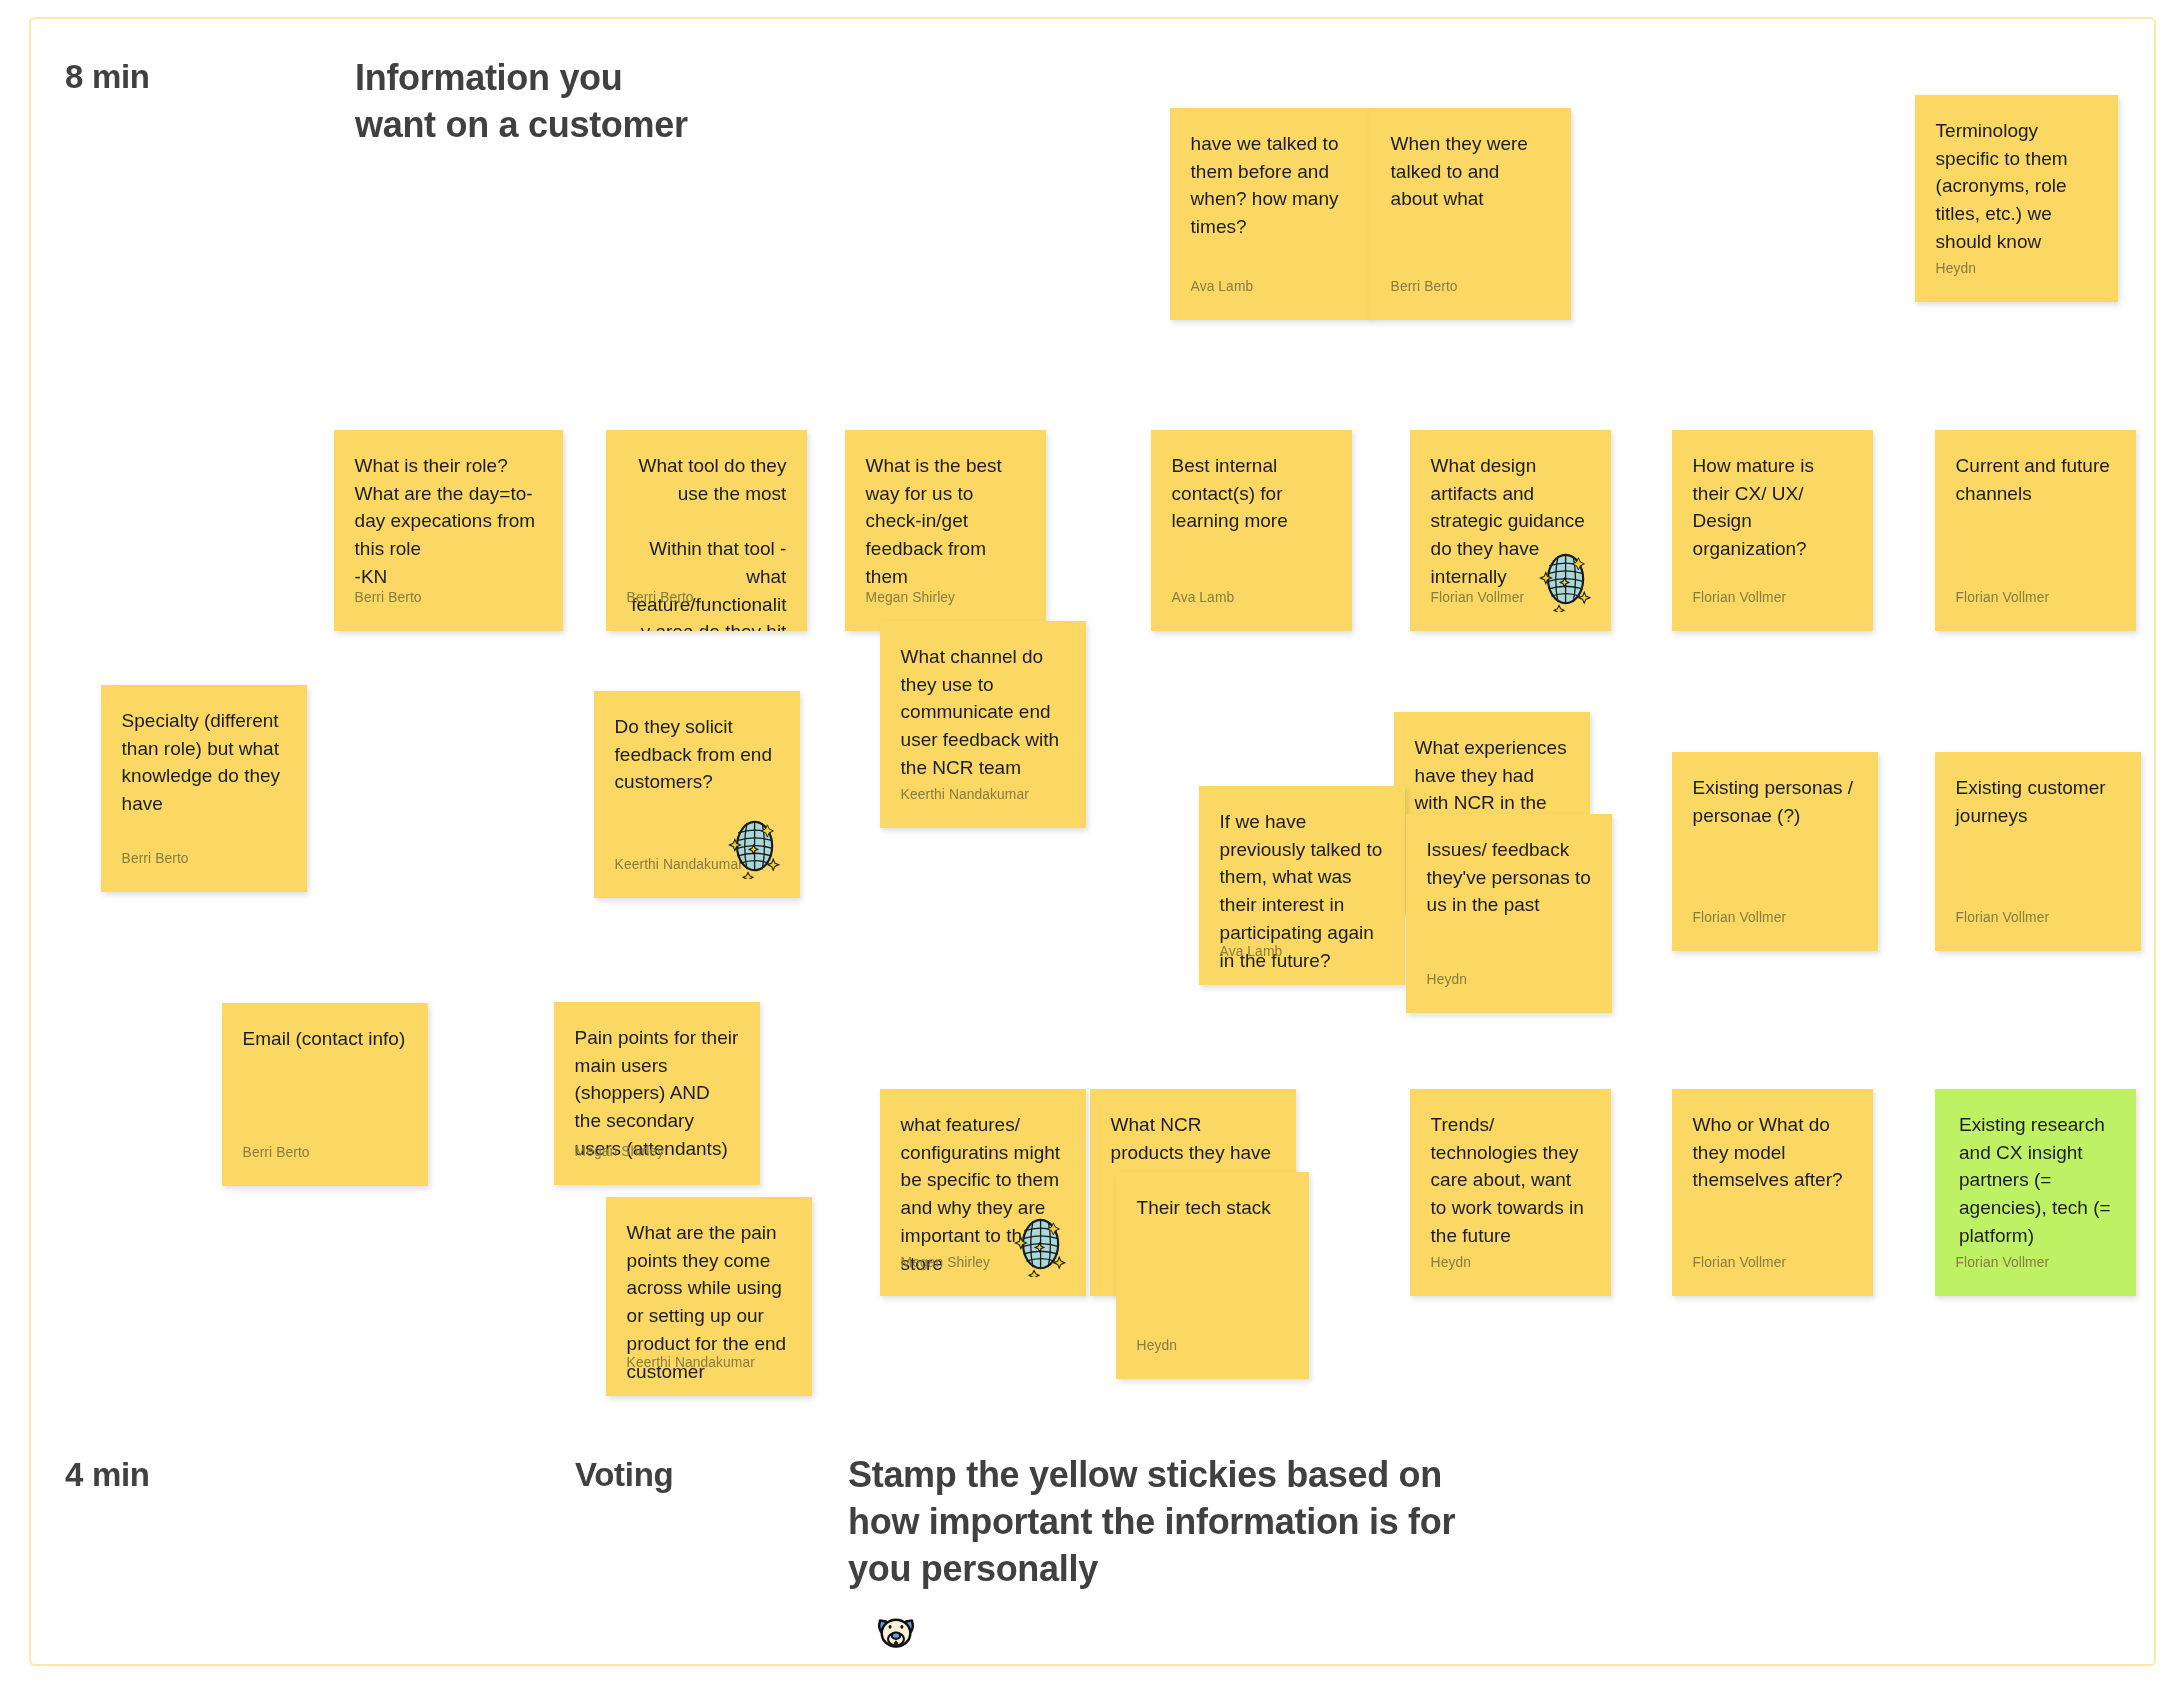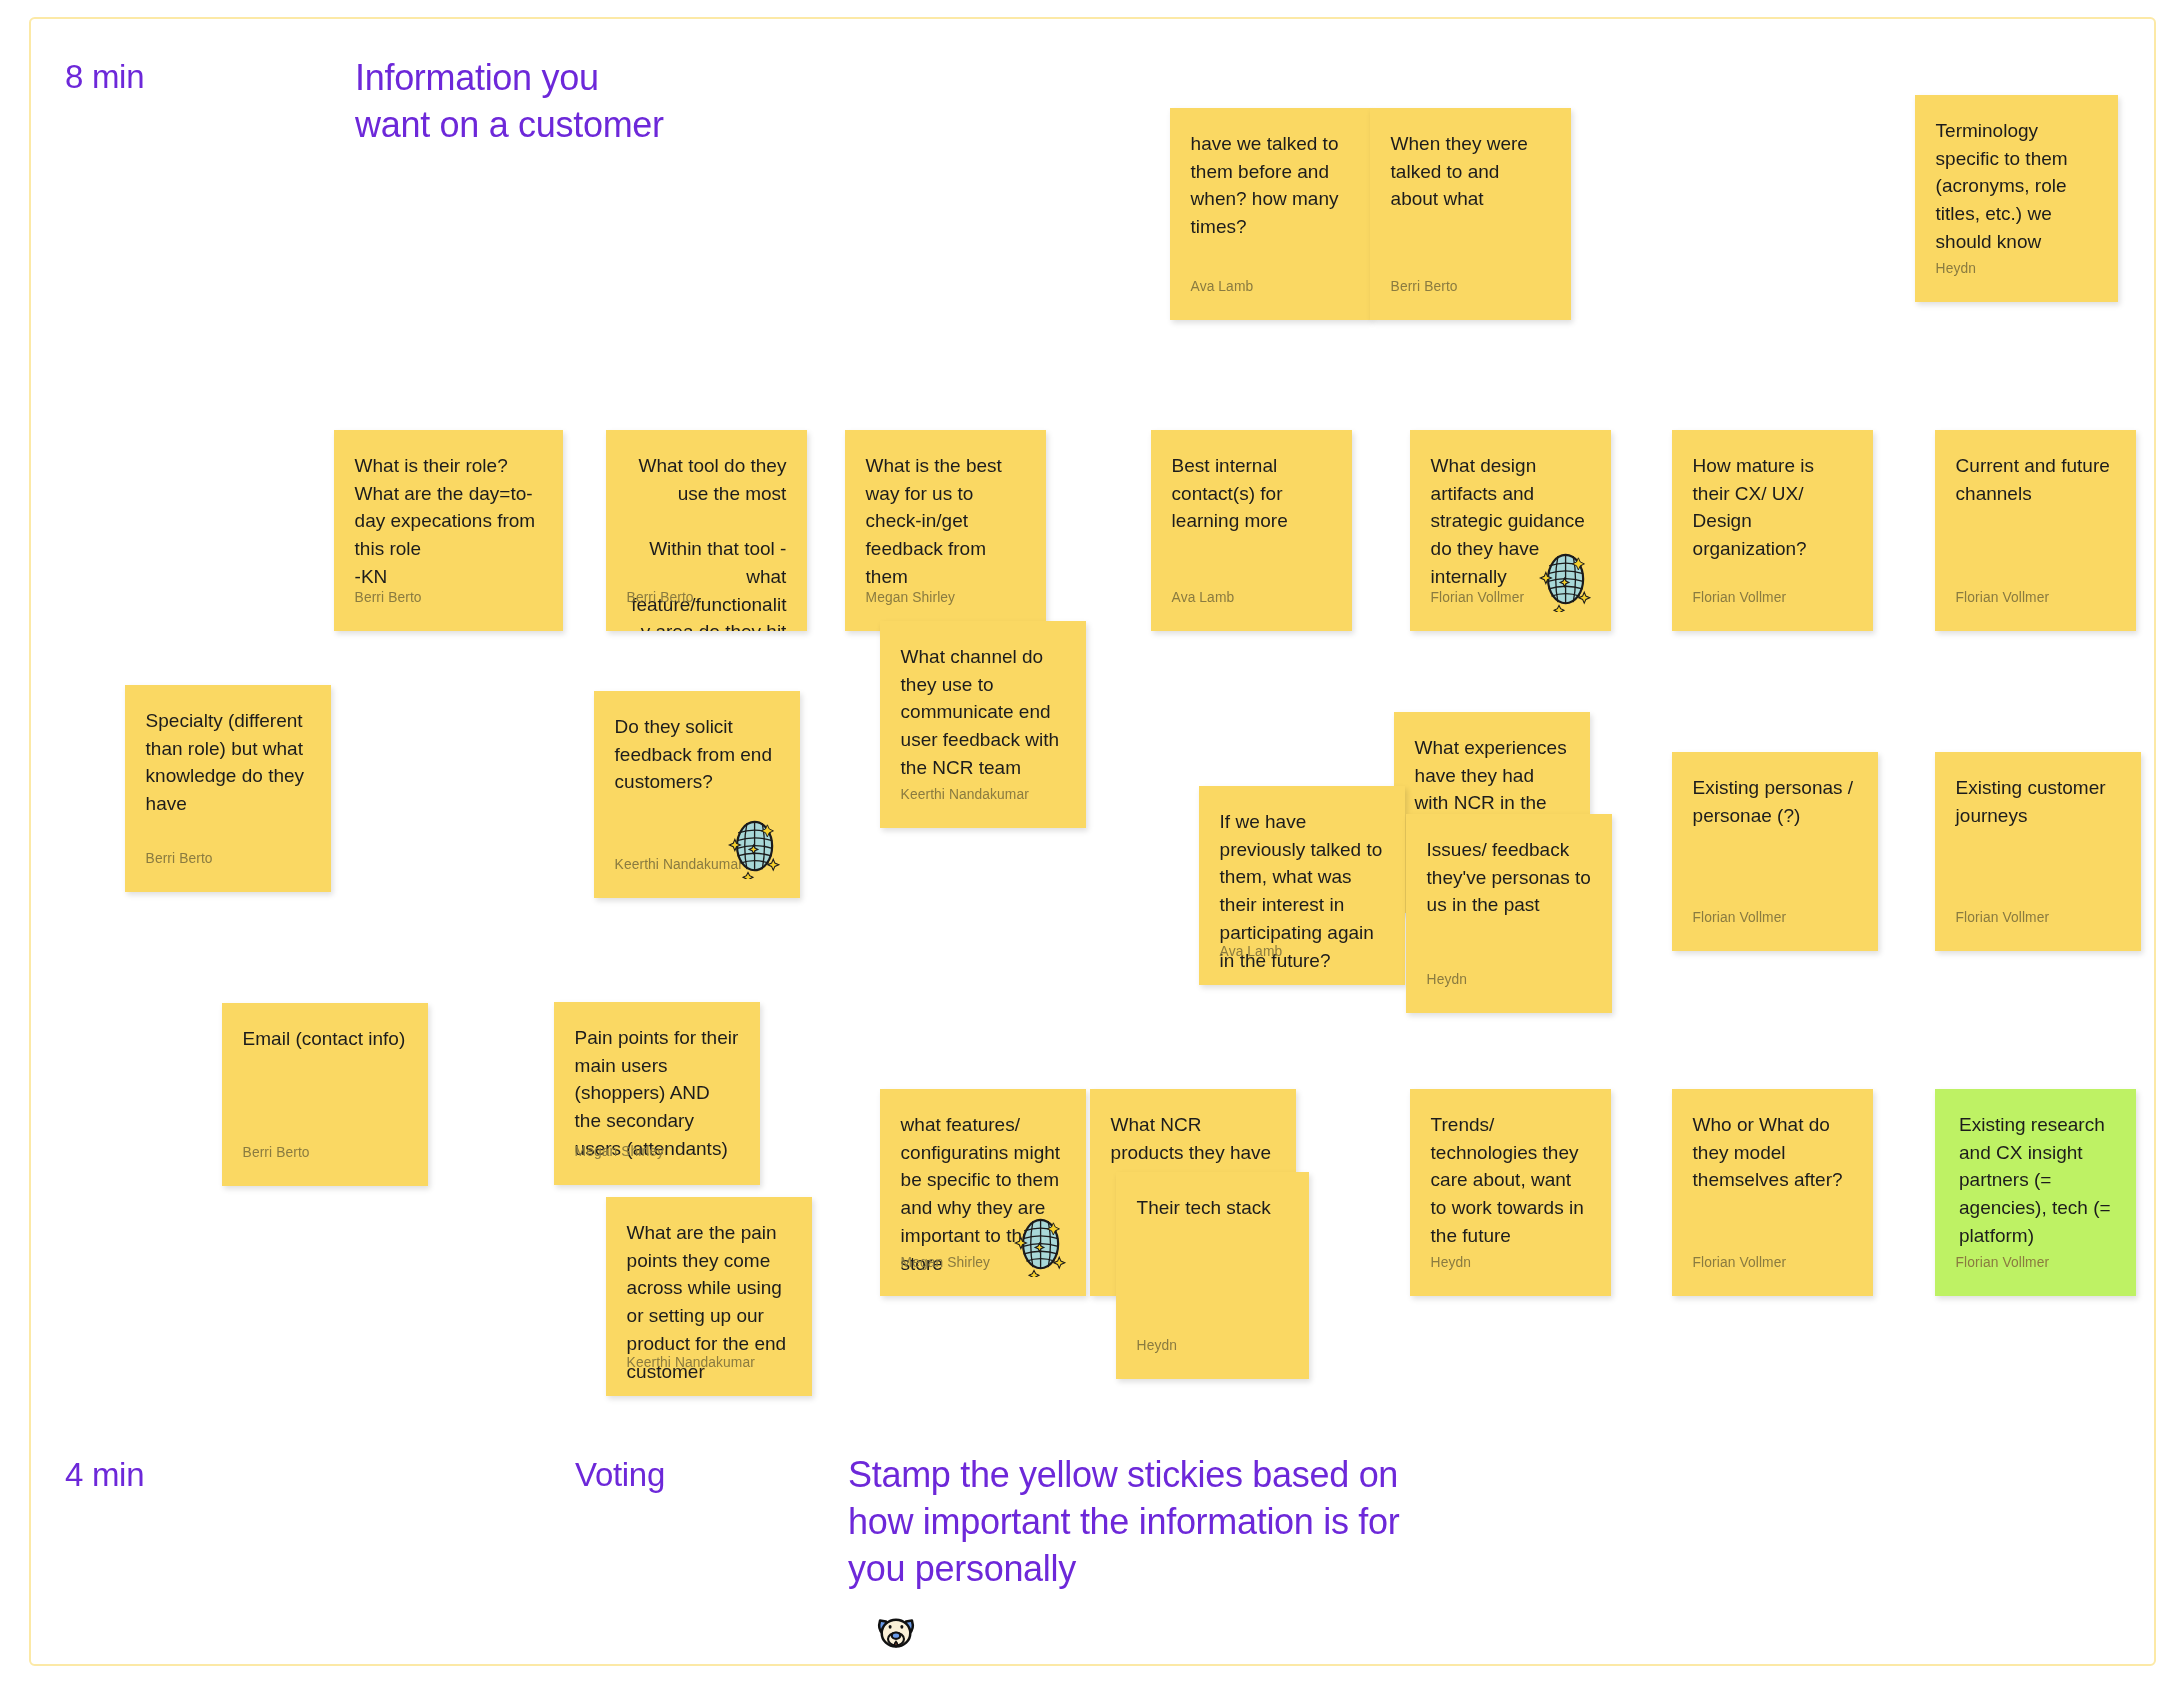--- a/index.html
+++ b/index.html
@@ -17,22 +17,22 @@
     border:2.9px solid #FCE9A6;
     border-radius:5.7px;
     background:#ffffff;
     box-sizing:border-box;
   }
   .canvas{position:absolute;left:0;top:0;width:100%;height:100%;}
 
   
   .heading{
     position:absolute;
-    font-weight:normal;
-    color:#6d28d9;
+    font-weight:bold;
+    color:#404040;
     letter-spacing:-0.3px;
     line-height:1.30;
     white-space:pre-line;
   }
   .h-time{font-size:33px;}
   .h-title{font-size:36px;}
   .h-instr{font-size:36px;}
 
   
   .sticky{
@@ -123,21 +123,21 @@
           </svg></div>
       </div>
       <div class="sticky" style="left: 1641px; top: 411px; width: 201px; height: 201px; background: rgb(250, 216, 99);">
         <div class="body">How mature is their CX/ UX/ Design organization?</div>
         <div class="author">Florian Vollmer</div>
       </div>
       <div class="sticky" style="left: 1904px; top: 411px; width: 201px; height: 201px; background: rgb(250, 216, 99);">
         <div class="body">Current and future channels</div>
         <div class="author">Florian Vollmer</div>
       </div>
-      <div class="sticky" style="left: 70px; top: 666px; width: 206px; height: 207px; background: rgb(250, 216, 99); margin-left: 24px;">
+      <div class="sticky" style="left: 70px; top: 666px; width: 206px; height: 207px; background: rgb(250, 216, 99);">
         <div class="body">Specialty (different than role) but what knowledge do they have</div>
         <div class="author">Berri Berto</div>
       </div>
       <div class="sticky" style="left: 563px; top: 672px; width: 206px; height: 207px; background: rgb(250, 216, 99);">
         <div class="body">Do they solicit feedback from end customers?</div>
         <div class="author">Keerthi Nandakumar</div>
         <div class="sticker" style="right: 19.5px; bottom: 19.5px;"><svg viewBox="0 0 100 124" width="55" height="68">
             <use href="#sym-disco"></use>
           </svg></div>
       </div>

